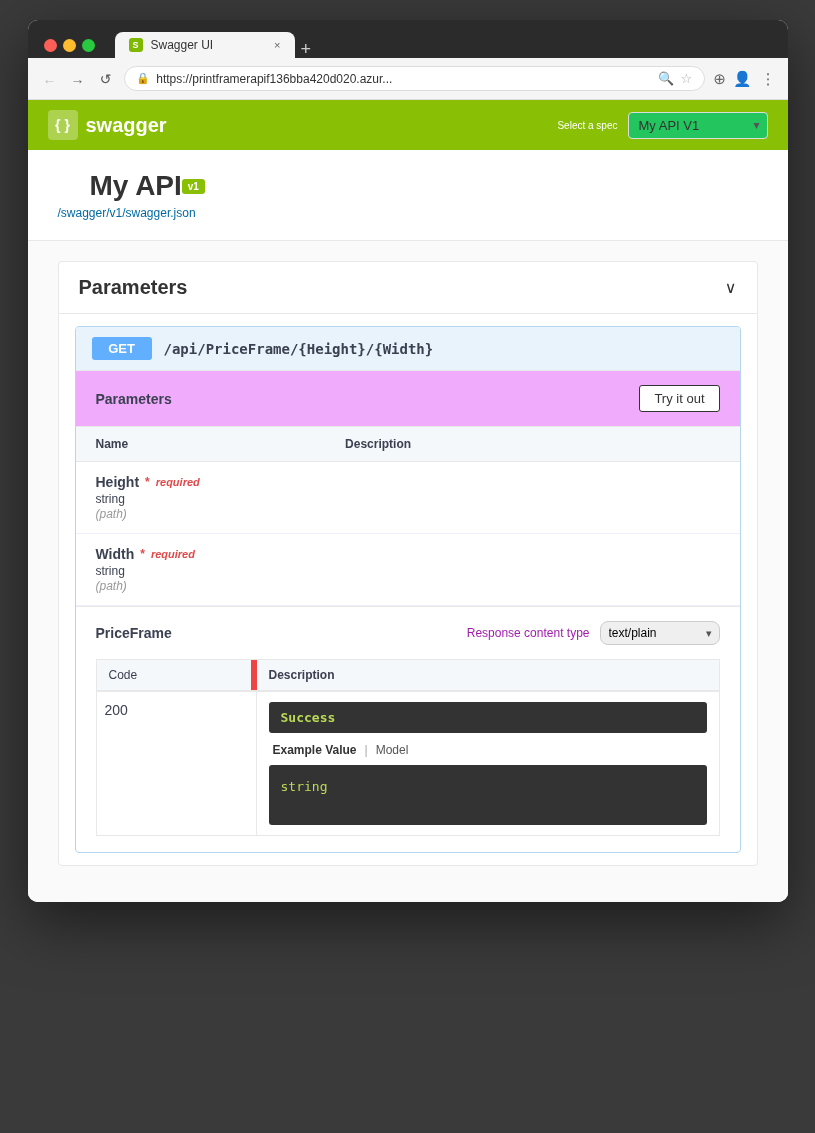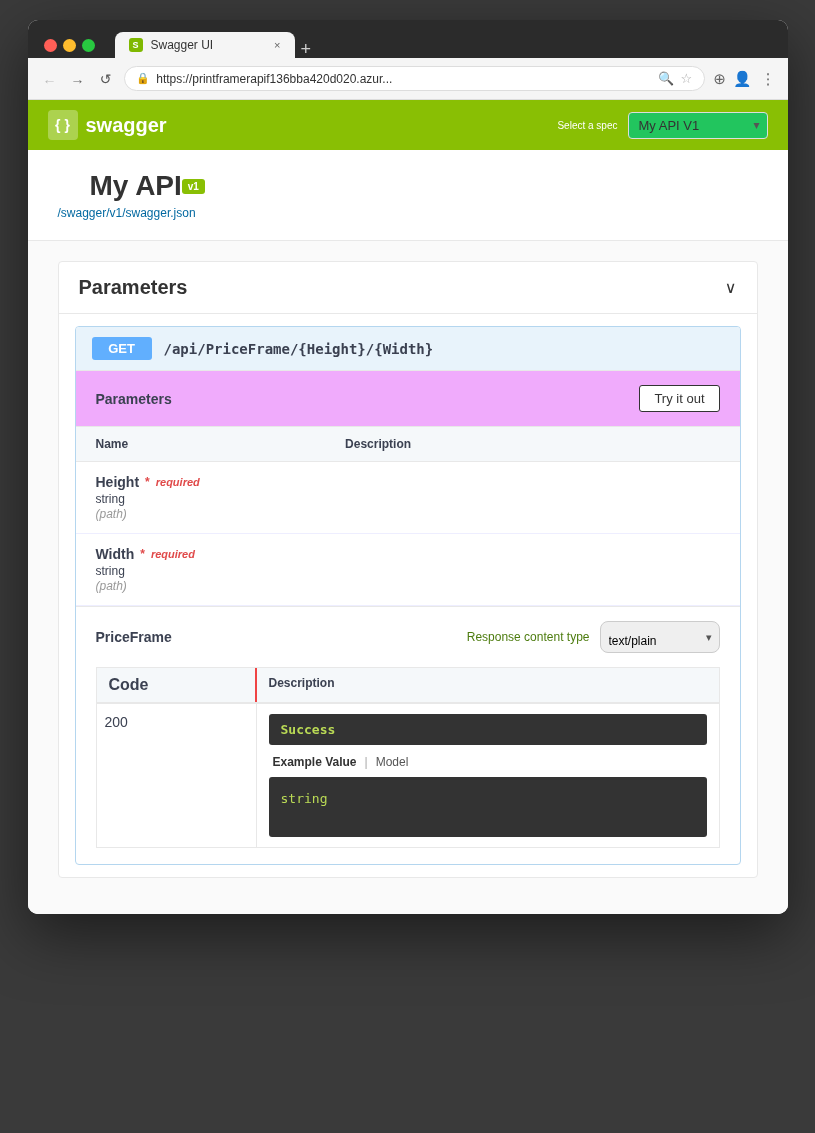--- a/index.html
+++ b/index.html
@@ -369,26 +369,26 @@
       font-weight: 600;
       color: #3b4151;
     }
     .content-type-wrap {
       display: flex;
       align-items: center;
       gap: 10px;
     }
     .content-type-label {
       font-size: 12px;
-      color: #4d7c0f;
+      color: #a21caf;
     }
     .content-type-select {
       border: 1px solid #ccc;
       border-radius: 8px;
-      padding: 12px 28px 4px 8px;
+      padding: 4px 28px 4px 8px;
       font-size: 12px;
       appearance: none;
       -webkit-appearance: none;
       cursor: pointer;
       min-width: 120px;
     }
     .content-type-wrap-inner {
       position: relative;
     }
     .content-type-wrap-inner::after {
@@ -407,24 +407,24 @@
       border: 1px solid #e8e8e8;
     }
     .response-table-header {
       display: flex;
       background: #f5f8fa;
       border-bottom: 1px solid #e8e8e8;
     }
     .resp-col-code {
       flex: 0 0 160px;
       padding: 8px 12px;
-      font-size: 16px;
-      font-weight: 700;
-      color: #3b4151;
-      border-right: 2px solid #ef4444;
+      font-size: 12px;
+      font-weight: 400;
+      color: #3b4151;
+      border-right: 6px solid #ef4444;
     }
     .resp-col-desc {
       flex: 1;
       padding: 8px 12px;
       font-size: 12px;
       font-weight: 700;
       color: #3b4151;
     }
     .response-row {
       display: flex;

